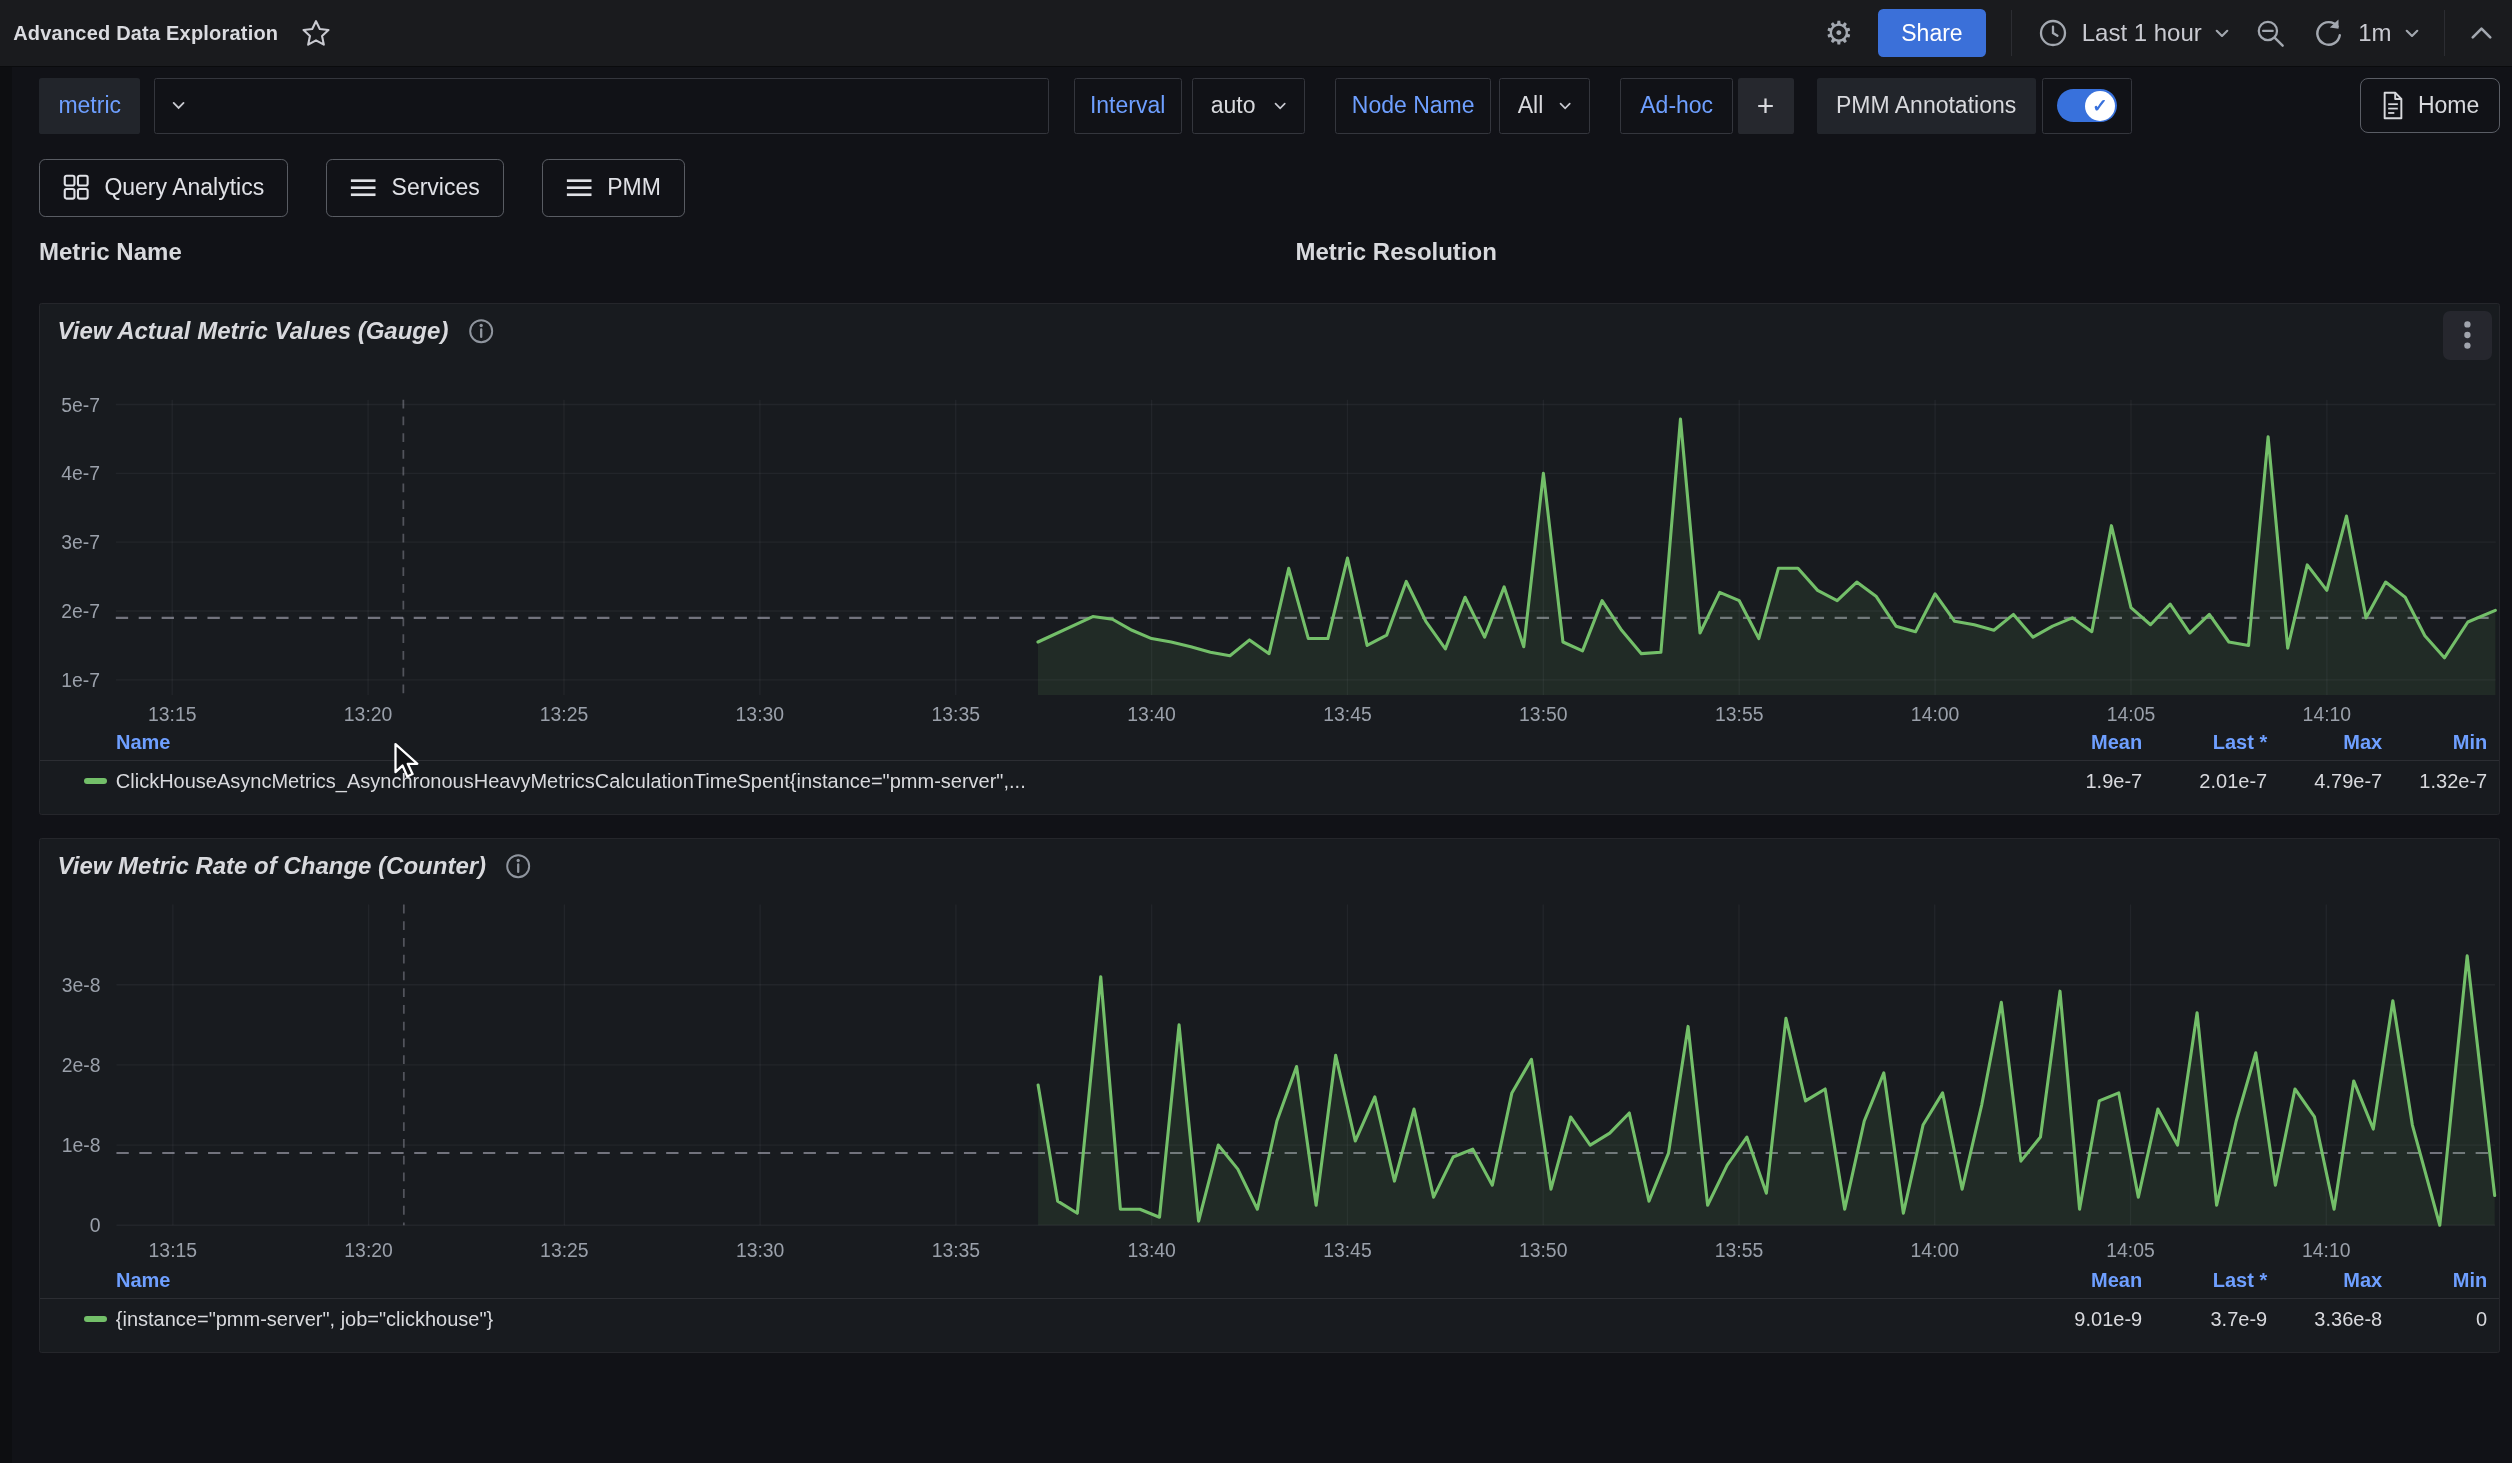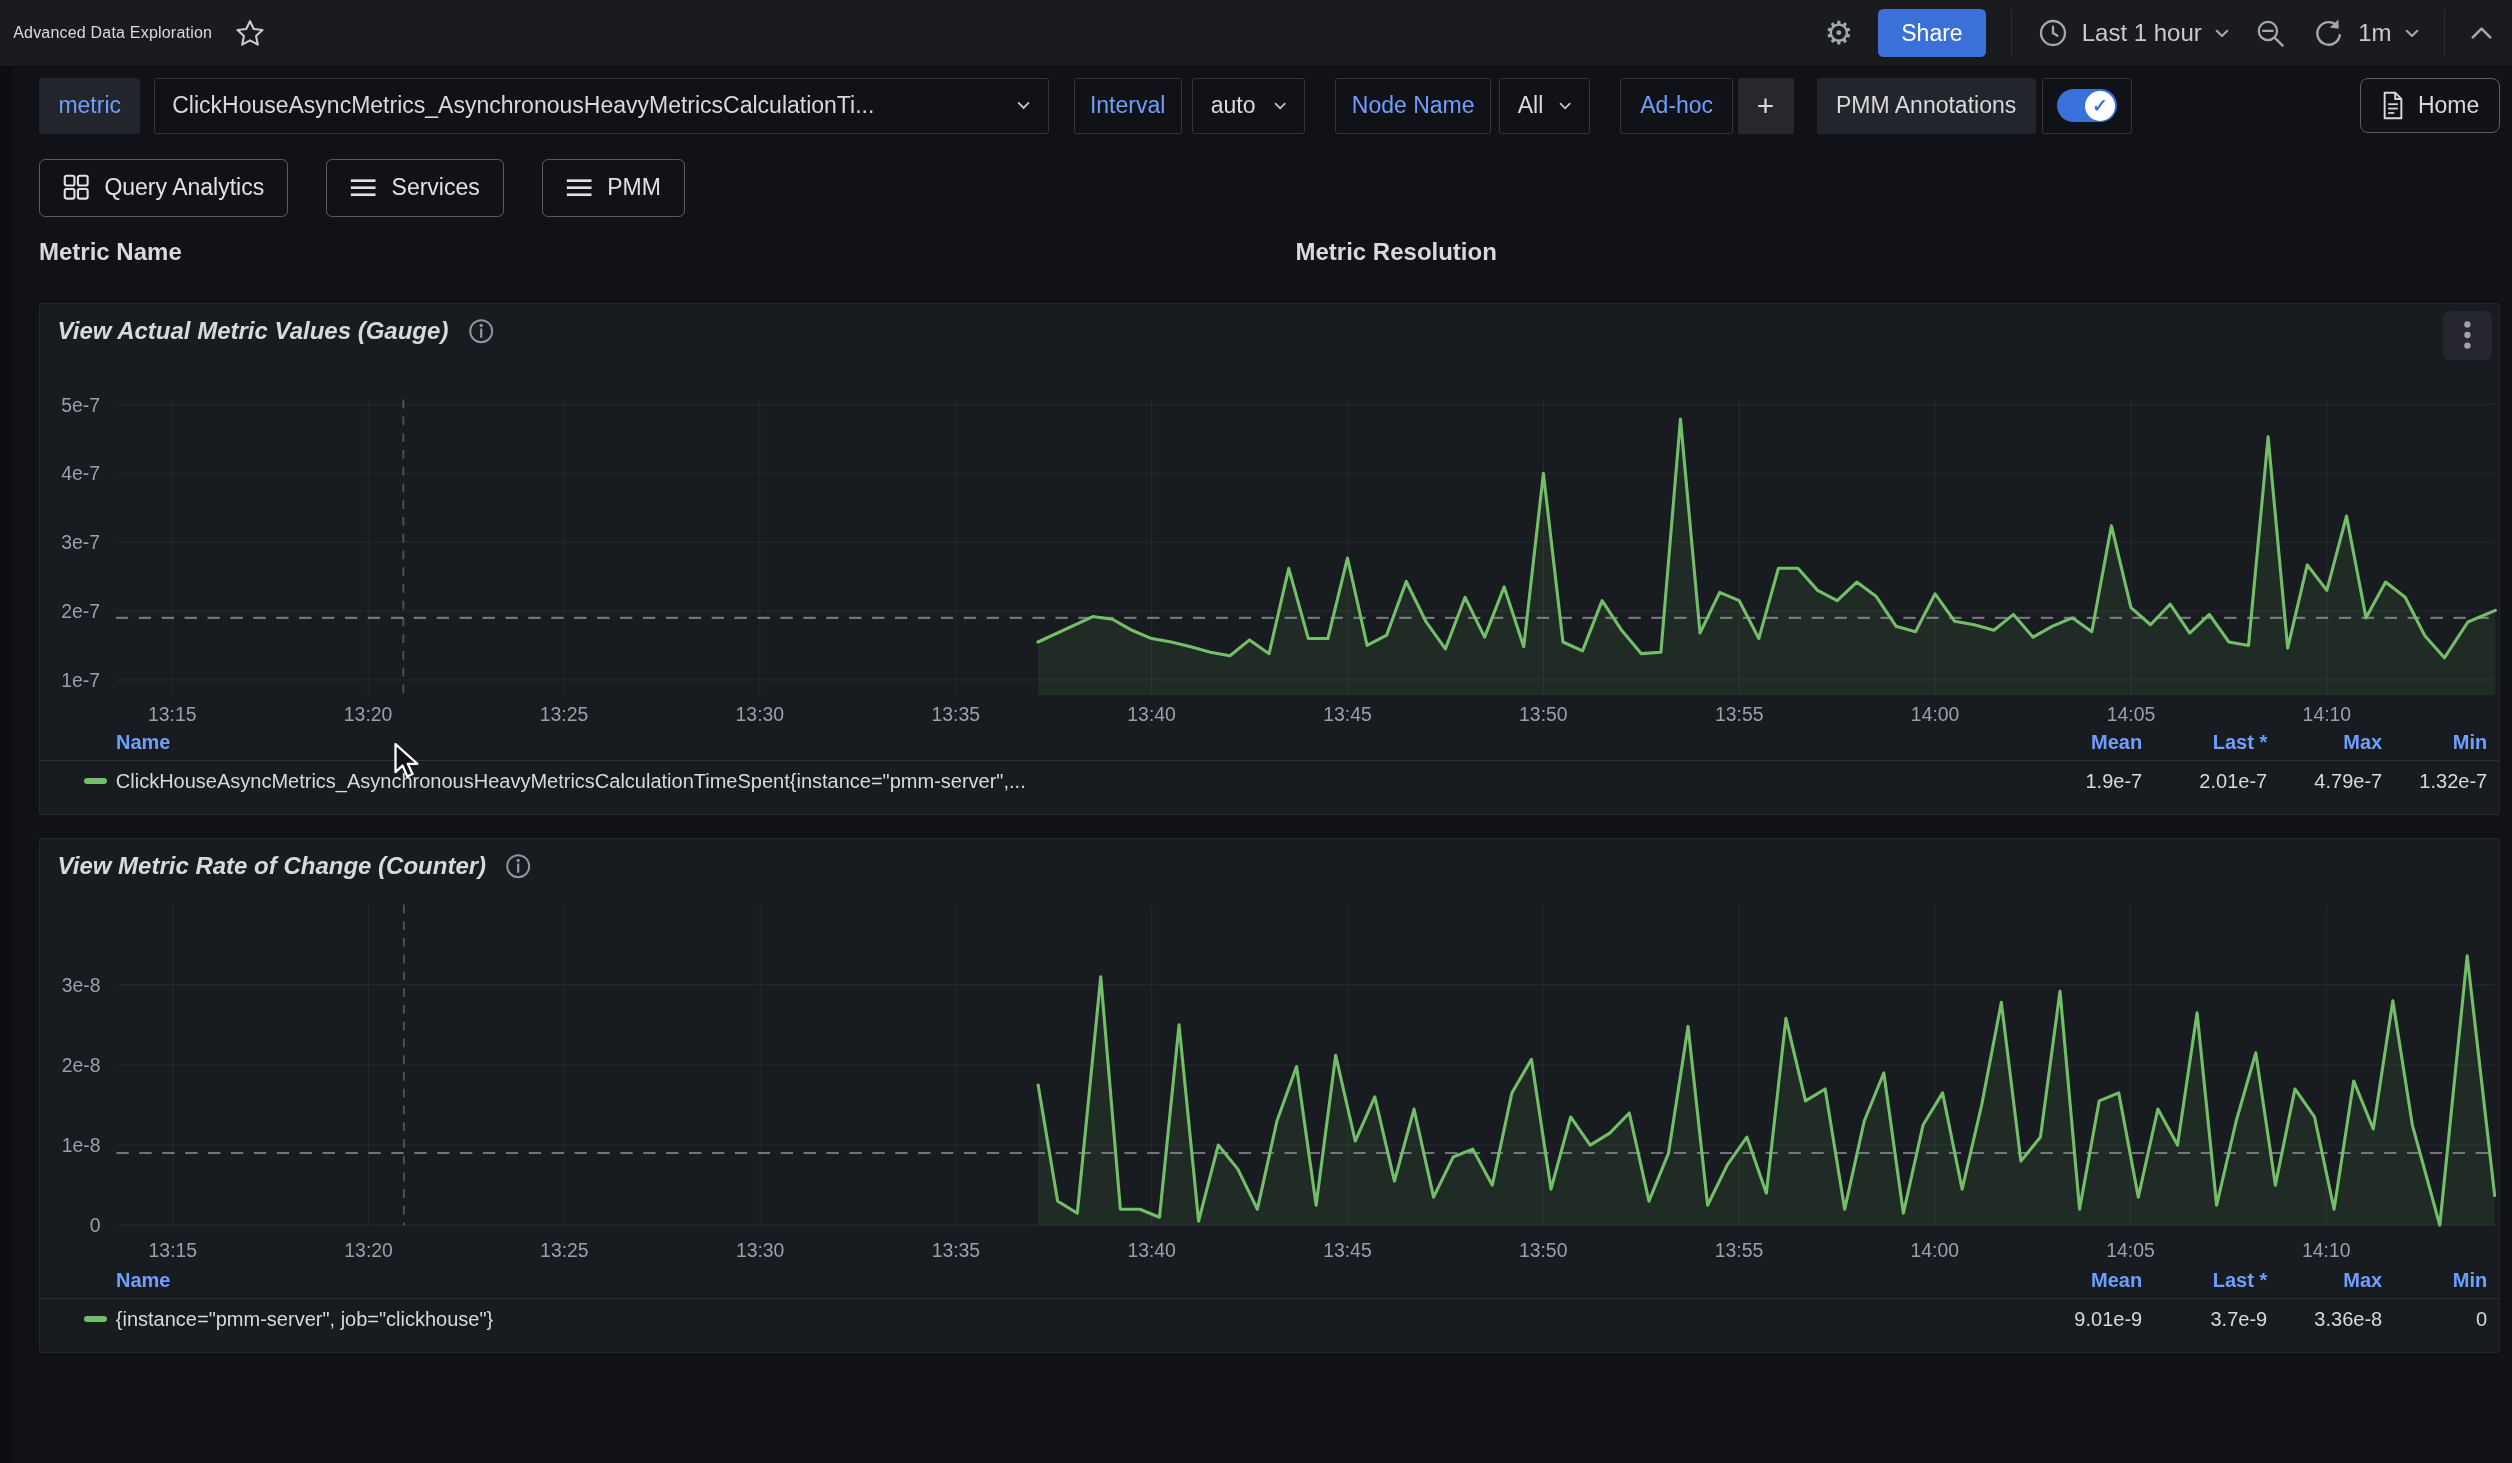--- a/index.html
+++ b/index.html
@@ -3,21 +3,21 @@
 <meta charset="utf-8">
 <style>
   * { margin:0; padding:0; box-sizing:border-box; }
   html,body { width:2512px; height:1463px; overflow:hidden; }
   body { background:#111217; font-family:"Liberation Sans",sans-serif; color:#d8d9dd; position:relative; }
 
   
   .nav { height:67px; background:#1a1b1e; border-bottom:0.9px solid #0a0b0d;
          display:flex; align-items:center; justify-content:space-between; padding:0 19.4px 0 13.2px; }
   .nav-left { display:flex; align-items:center; gap:23px; }
-  .nav-title { font-size:16px; font-weight:400; color:#dadbe0; letter-spacing:0.2px; }
+  .nav-title { font-size:20px; font-weight:700; color:#dadbe0; letter-spacing:0.2px; }
   .nav-right { display:flex; align-items:center; gap:25px; }
   .ic { color:#a3a8b0; display:flex; align-items:center; }
   .gear { font-size:32px; line-height:1; color:#a3a8b0; }
   .share-btn { background:#3b70d9; color:#fff; font-size:23px; font-weight:500;
                height:48px; padding:0 23px; border-radius:5.3px; display:flex; align-items:center; }
   .nav-divider { width:0.9px; height:46px; background:#2c2d32; }
   .time-btn, .refresh-group { display:flex; align-items:center; gap:13.2px; font-size:24px; color:#c9cad1; }
 
   .edge-strip { position:absolute; left:0; top:67px; width:11.5px; height:1396px; background:#0d0e11; }
 
@@ -145,21 +145,20 @@
   </div>
 </div>
 
 <div class="edge-strip"></div>
 
 <div class="content">
 
   <div class="filters-row">
     <span class="var-label">metric</span>
     <div class="var-box val metric-select" style="margin-left:13.2px">
-      <span style="overflow:hidden;white-space:nowrap">ClickHouseAsyncMetrics_AsynchronousHeavyMetricsCalculationTi...</span>
       <span class="ic">
         <svg width="13.2" height="8.8" viewBox="0 0 16 10">
             <path d="M2 2 L8 8 L14 2" fill="none" stroke="#c9cad1" stroke-width="2.2" stroke-linecap="round"></path>
           </svg>
       </span>
     </div>
     <div class="var-box lbl" style="margin-left:25px;width:108px">Interval</div>
     <div class="var-box val" style="margin-left:10.6px;width:113px;justify-content:space-between">
       <span>auto</span>
       <span class="ic">

